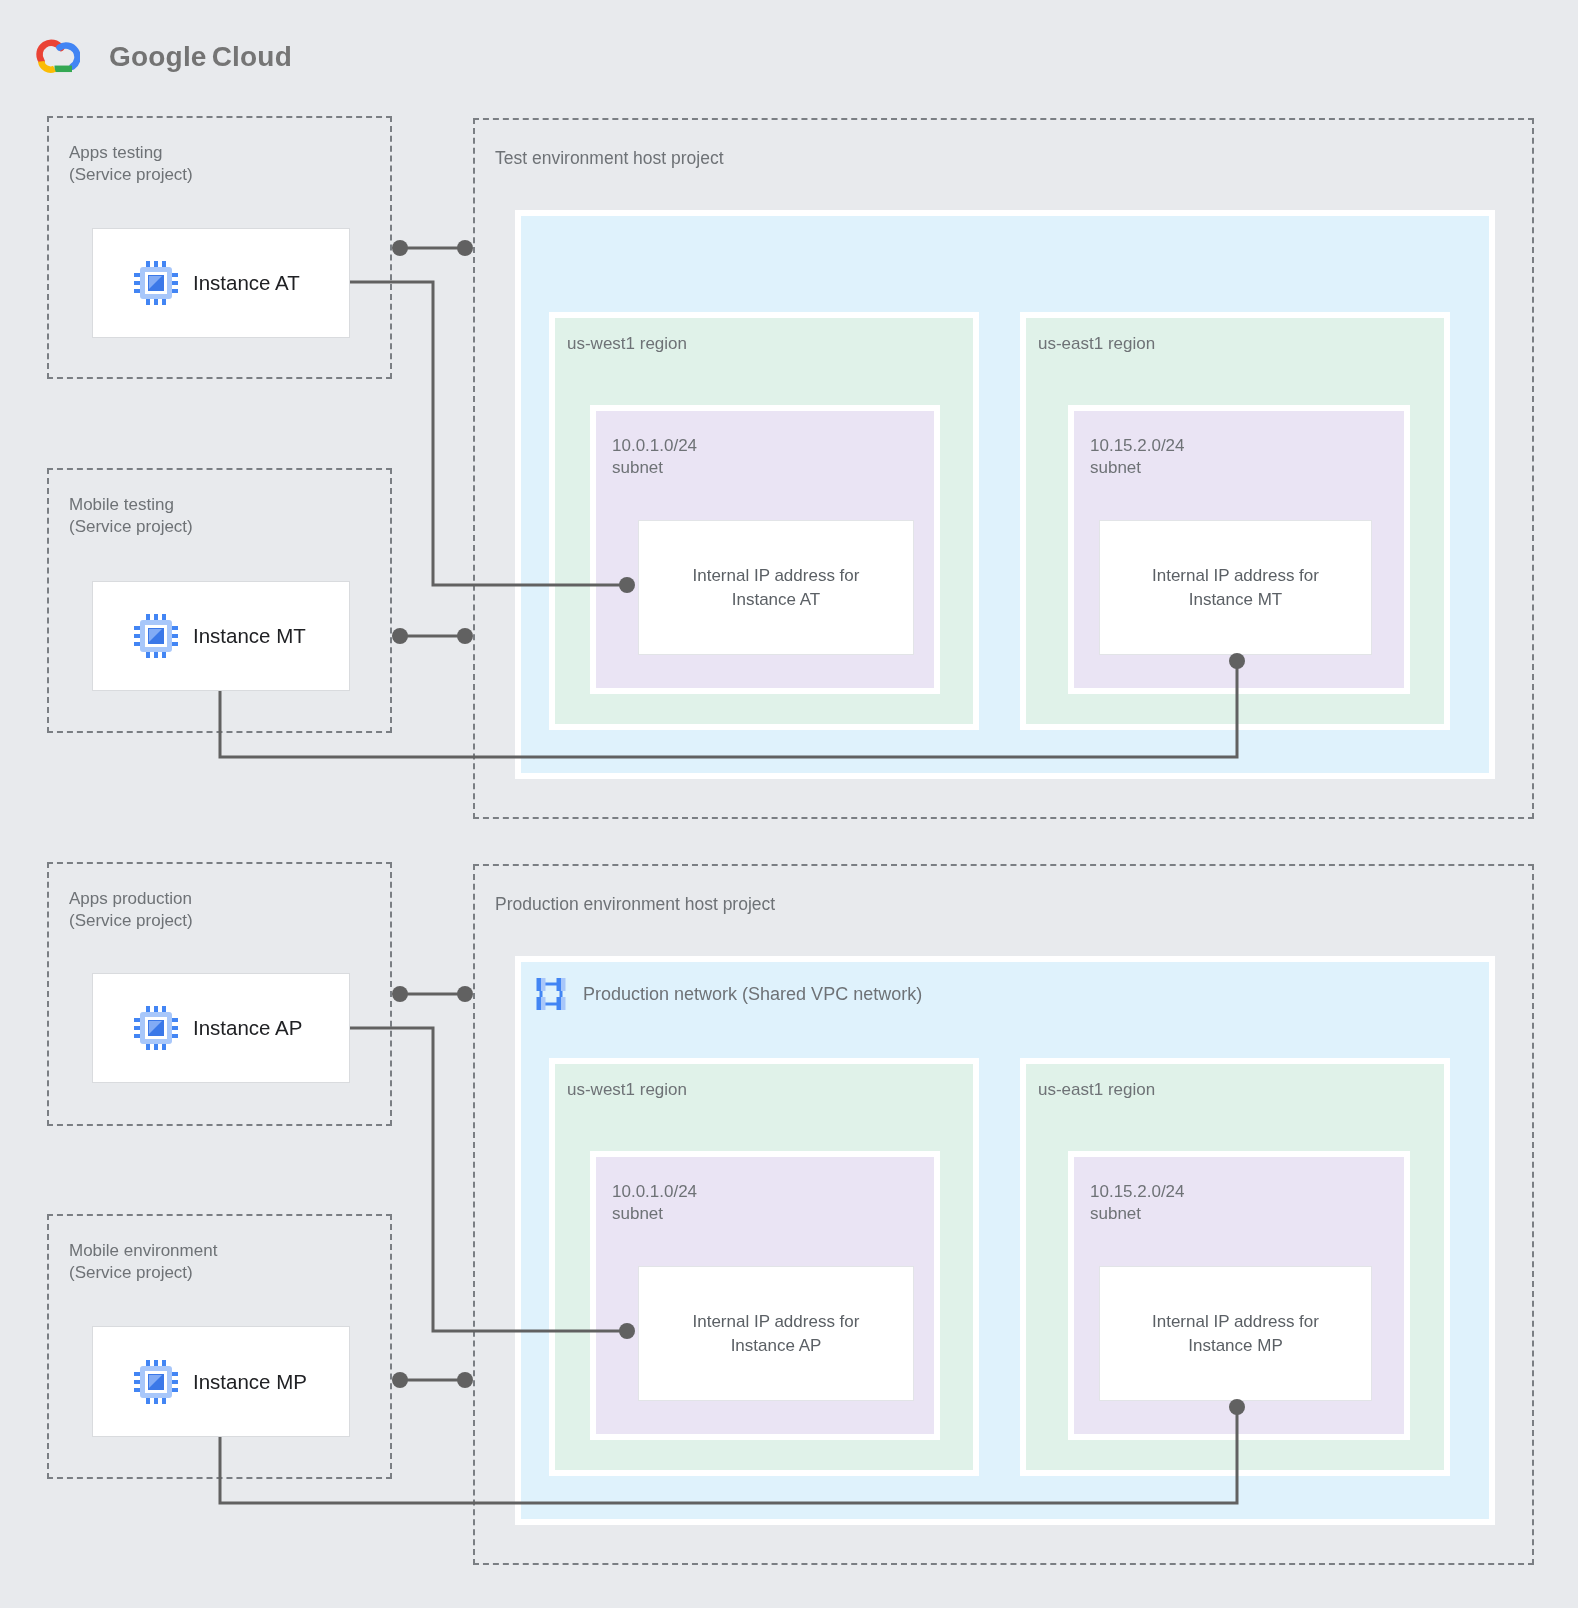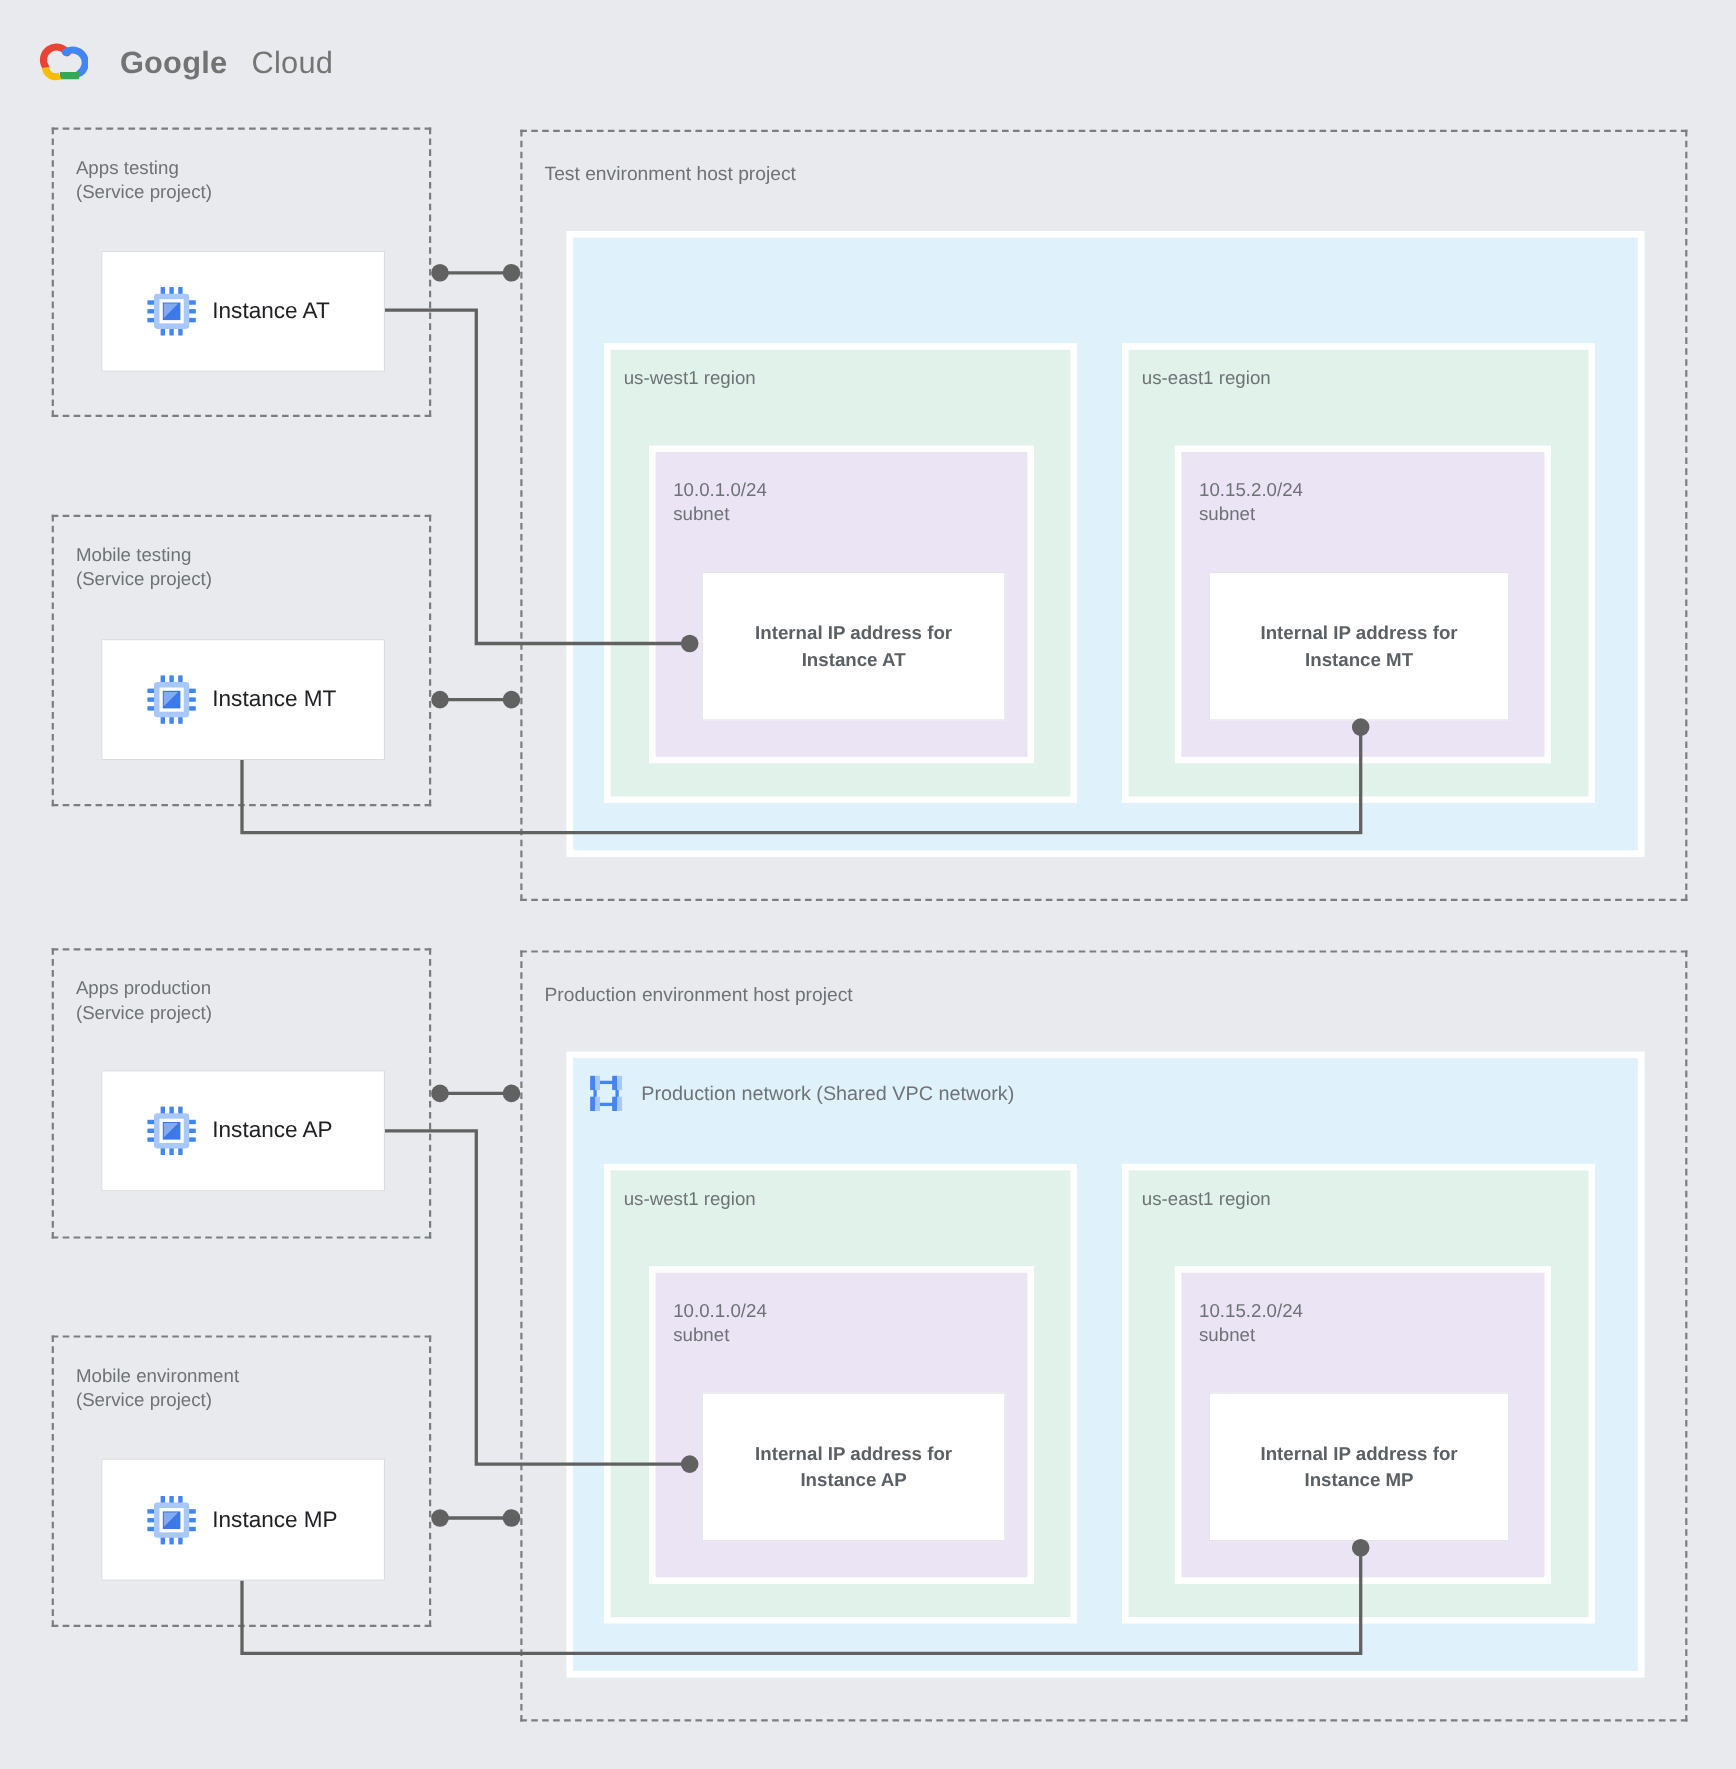--- a/index.html
+++ b/index.html
@@ -7,21 +7,21 @@
   .canvas{
     position:relative;width:1578px;height:1608px;overflow:hidden;
     background:#E8EAED;
     font-family:"Liberation Sans","DejaVu Sans",sans-serif;
     color:#6E7276;
   }
   
   .logo{position:absolute;left:34px;top:38px;display:flex;align-items:center;gap:12px;}
   .logo-text{font-size:28px;color:#757575;letter-spacing:.2px;white-space:nowrap;}
   .logo-text .brand{font-weight:600;color:#737373;margin-left:17px;}
-  .logo-text .product{font-weight:400;color:#757575;margin-left:22px;}
+  .logo-text .product{font-weight:700;color:#757575;margin-left:5px;}
   
   .dashed{position:absolute;border:2px dashed #7A7E83;background:transparent;}
   .sp{left:47px;width:345px;}
   .sp0{top:116px;height:263px;}
   .sp1{top:468px;height:265px;}
   .sp2{top:862px;height:264px;}
   .sp3{top:1214px;height:265px;}
   .sp-label{position:absolute;left:20px;top:24px;font-size:17px;line-height:22px;color:#6E7276;}
   .host{left:473px;width:1061px;height:701px;}
   .host0{top:118px;}
@@ -45,21 +45,21 @@
   .region-west{left:28px;width:430px;}
   .region-east{left:499px;width:430px;}
   .region-label{position:absolute;left:12px;top:16px;font-size:17px;color:#6E7276;}
   .subnet{position:absolute;top:87px;height:289px;background:#EAE4F4;border:6px solid #FFFFFF;}
   .subnet-west{left:35px;width:350px;}
   .subnet-east{left:42px;width:342px;}
   .subnet-label{position:absolute;left:16px;top:24px;font-size:17px;line-height:22px;color:#6E7276;}
   .ipcard{
     position:absolute;top:109px;height:135px;background:#FFFFFF;border:1px solid #E2E4E7;
     display:flex;flex-direction:column;align-items:center;justify-content:center;
-    font-size:17px;font-weight:bold;line-height:24px;color:#5B6065;text-align:center;
+    font-size:17px;font-weight:normal;line-height:24px;color:#5B6065;text-align:center;
   }
   .ipcard-west{left:42px;width:276px;}
   .ipcard-east{left:25px;width:273px;}
   
   .wires{position:absolute;left:0;top:0;width:1578px;height:1608px;pointer-events:none;z-index:10;}
   .wires polyline,.wires line{fill:none;stroke:#616161;stroke-width:3;}
   .wires circle{fill:#616161;stroke:none;}
 </style>
 </head>
 <body>

